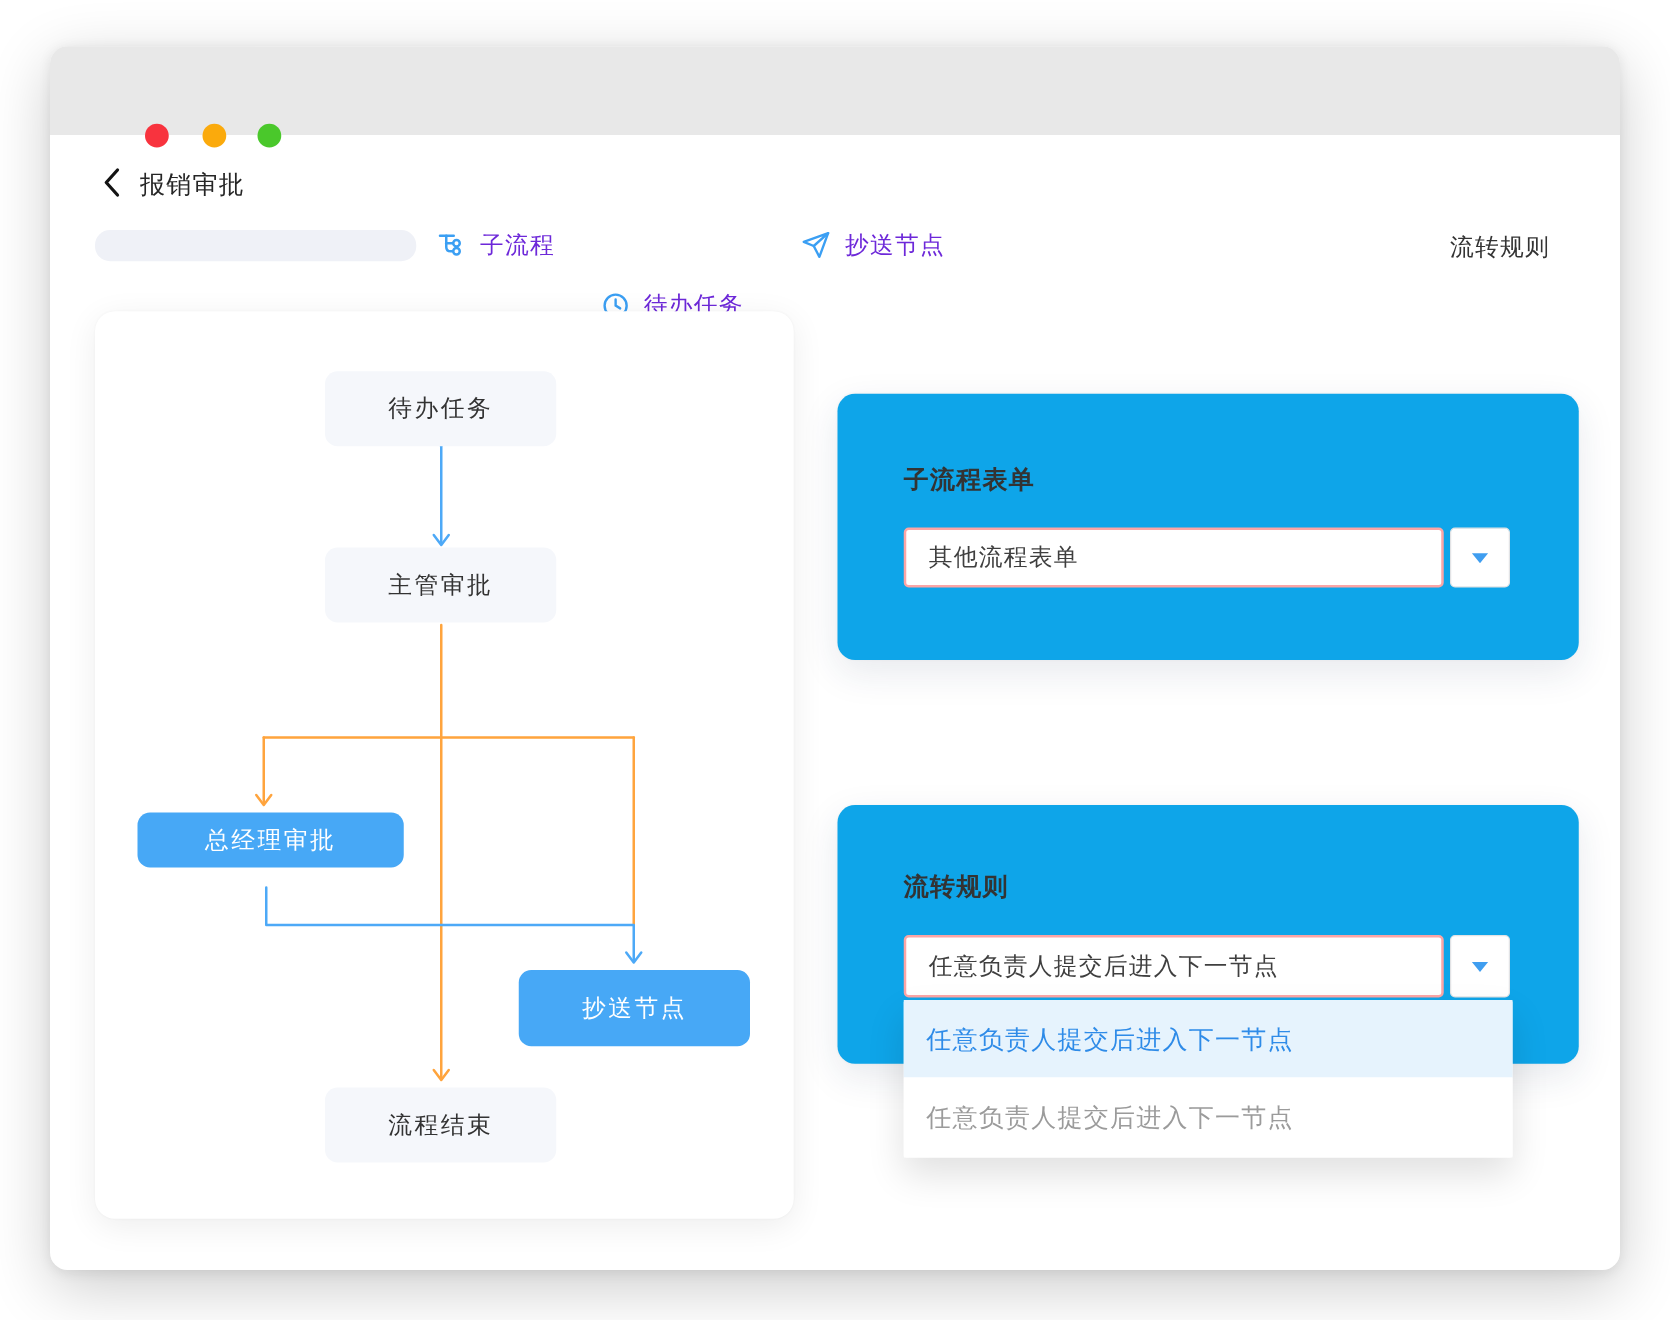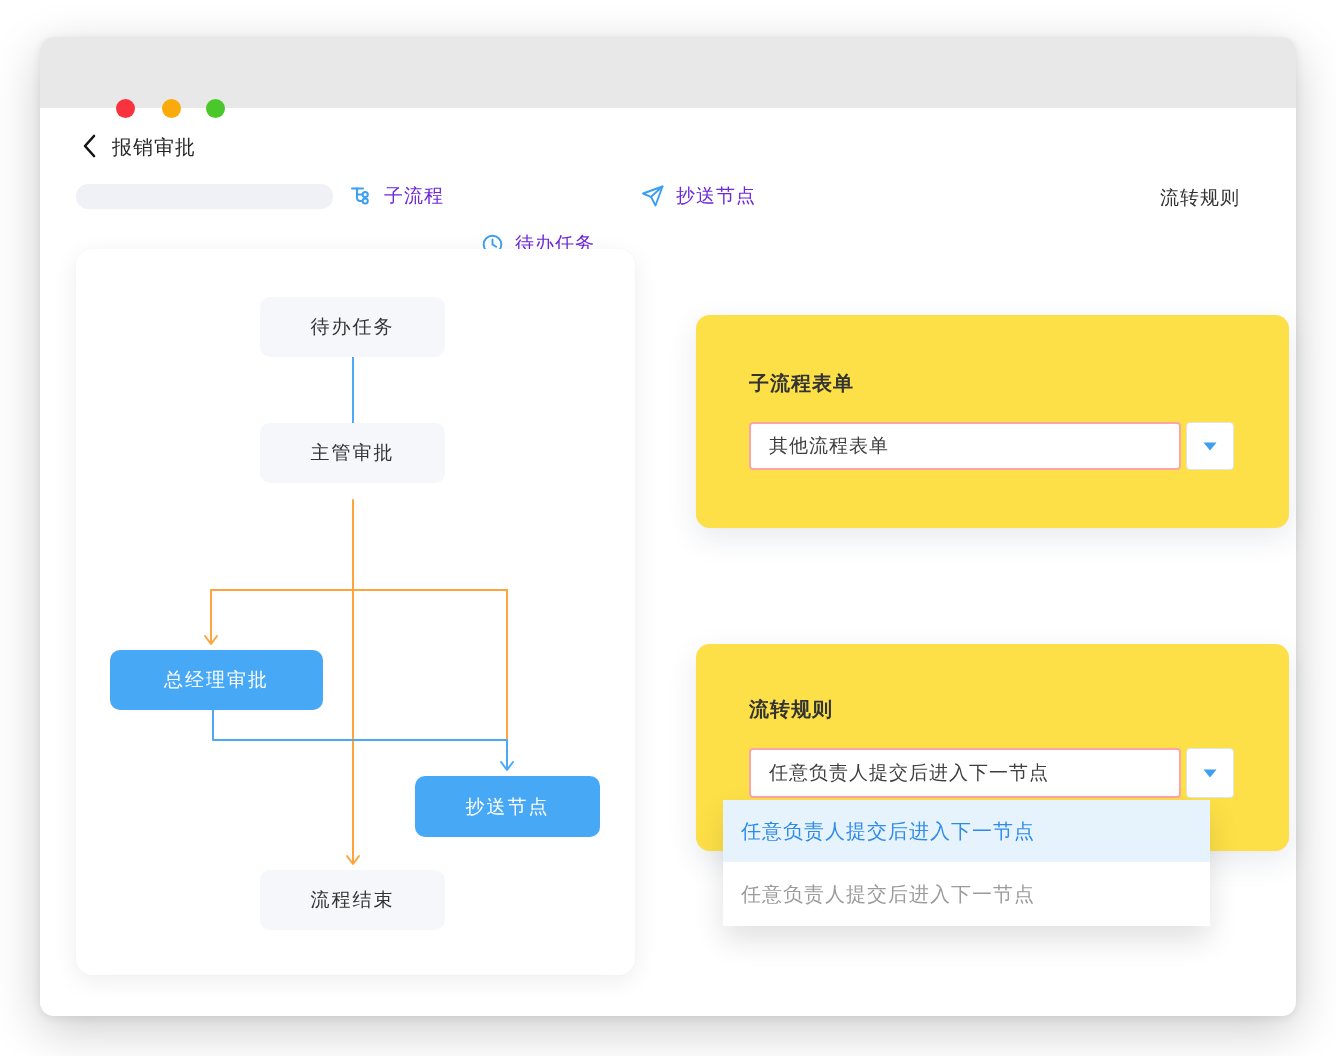--- a/index.html
+++ b/index.html
@@ -39,27 +39,27 @@
   }
   .edges{position:absolute;left:0;top:0;pointer-events:none;}
   .node{
     position:absolute;display:flex;align-items:center;justify-content:center;
     font-size:19px;letter-spacing:2px;border-radius:10px;box-sizing:border-box;
   }
   .node.light{background:#f5f7fb;color:#333;}
   .node.primary{background:#47a8f6;color:#fff;}
   .n0{left:260px;top:297px;width:185px;height:60px;}
   .n1{left:260px;top:440px;width:185px;height:60px;}
-  .n2{left:110px;top:650px;width:213px;height:60px;}
+  .n2{left:110px;top:650px;width:213px;height:44px;}
   .n3{left:415px;top:776px;width:185px;height:61px;}
   .n4{left:260px;top:870px;width:185px;height:60px;}
 
   
   .panel{
-    position:absolute;left:696px;width:593px;background:#fde047;border-radius:14px;
+    position:absolute;left:670px;width:593px;background:#0ea5e9;border-radius:14px;
     box-shadow:0 10px 30px rgba(25,45,90,0.10), 0 0 2px rgba(0,0,0,0.04);
   }
   .panel1{top:315px;height:213px;}
   .panel2{top:644px;height:207px;}
   .panel-title{position:absolute;left:53px;font-size:20px;font-weight:600;color:#333;letter-spacing:1px;}
   .panel1 .panel-title{top:55px;}
   .panel2 .panel-title{top:52px;}
   .select-field{
     position:absolute;left:53px;width:432px;box-sizing:border-box;
     border:2px solid #fca5a5;border-radius:4px;background:#fff;
@@ -160,21 +160,21 @@
         <path stroke="#ffa43d" d="M129 387 L135 395 L141 387"></path>
 
         <path stroke="#ffa43d" d="M431 341 V491"></path>
 
         <path stroke="#4da9f7" d="M137 461 V491 H431 V520"></path>
         <path stroke="#4da9f7" d="M425 513 L431 521 L437 513"></path>
       </g>
     </svg>
 
     <div class="node light n0" style="left:184px;top:48px">待办任务</div>
-    <div class="node light n1" style="left:184px;top:174px">主管审批</div>
+    <div class="node light n1" style="left:184px;top:189px">主管审批</div>
     <div class="node primary n2" style="left:34px;top:401px">总经理审批</div>
     <div class="node light n4" style="left:184px;top:621px">流程结束</div>
     <div class="node primary n3" style="left:339px;top:527px">抄送节点</div>
   </div>
 
   <div class="panel panel1">
     <div class="panel-title">子流程表单</div>
     <div class="select-field">其他流程表单</div>
     <div class="select-btn">
       <svg width="16" height="14" viewBox="0 0 16 14">

